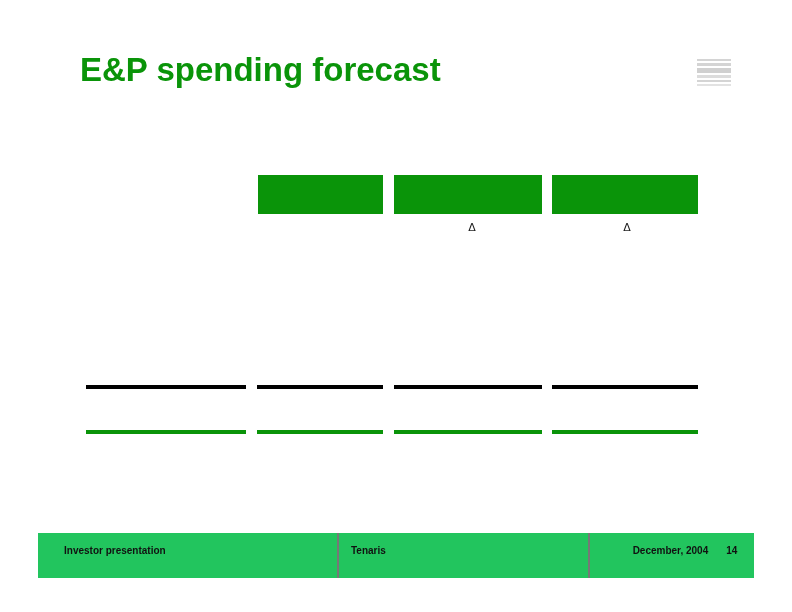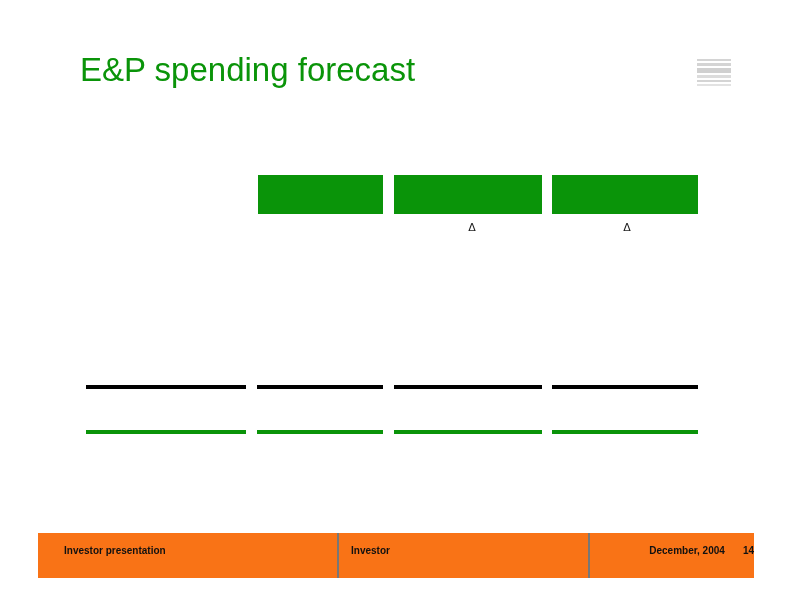--- a/index.html
+++ b/index.html
@@ -24,21 +24,21 @@
     overflow: hidden;
   }
 
   
   #slide-title {
     position: absolute;
     left: 80px;
     top: 48px;
     font-size: 33px;
     line-height: 44px;
-    font-weight: 400;
+    font-weight: 700;
     color: #0a9409;
     letter-spacing: 0px;
     white-space: nowrap;
   }
 
   
   #logo-mark {
     position: absolute;
     left: 697px;
     top: 59px;
@@ -86,39 +86,39 @@
     background: #0a9409;
   }
 
   
   #footer {
     position: absolute;
     left: 38px;
     top: 533px;
     width: 716px;
     height: 45px;
-    background: #f97316;
+    background: #22c55e;
   }
   .footer-cell {
     position: absolute;
     top: 0;
     height: 45px;
     font-size: 10px;
     font-weight: bold;
     color: #111111;
     display: flex;
     align-items: flex-start;
   }
   .footer-cell > span {
     display: block;
     padding-top: 12px;
   }
   #footer-left  { left: 26px; }
   #footer-mid   { left: 313px; }
-  #footer-right { left: 578px; width: 138px; justify-content: flex-end; }
+  #footer-right { left: 578px; width: 138px; justify-content: center; }
   #footer-right .date-text { padding-right: 18px; }
   .footer-divider {
     position: absolute;
     top: 0;
     width: 2px;
     height: 45px;
     background: #777777;
   }
   #divider-1 { left: 299px; }
   #divider-2 { left: 550px; }
@@ -163,21 +163,21 @@
 
   <div id="footer">
     <div class="footer-divider" id="divider-1"></div>
     <div class="footer-divider" id="divider-2"></div>
 
     <div class="footer-cell" id="footer-left">
       <span>Investor presentation</span>
     </div>
 
     <div class="footer-cell" id="footer-mid">
-      <span>Investor</span>
+      <span>Tenaris</span>
     </div>
 
     <div class="footer-cell" id="footer-right">
       <span class="date-text">December, 2004</span>
       <span>14</span>
     </div>
   </div>
 
 </div>
 

